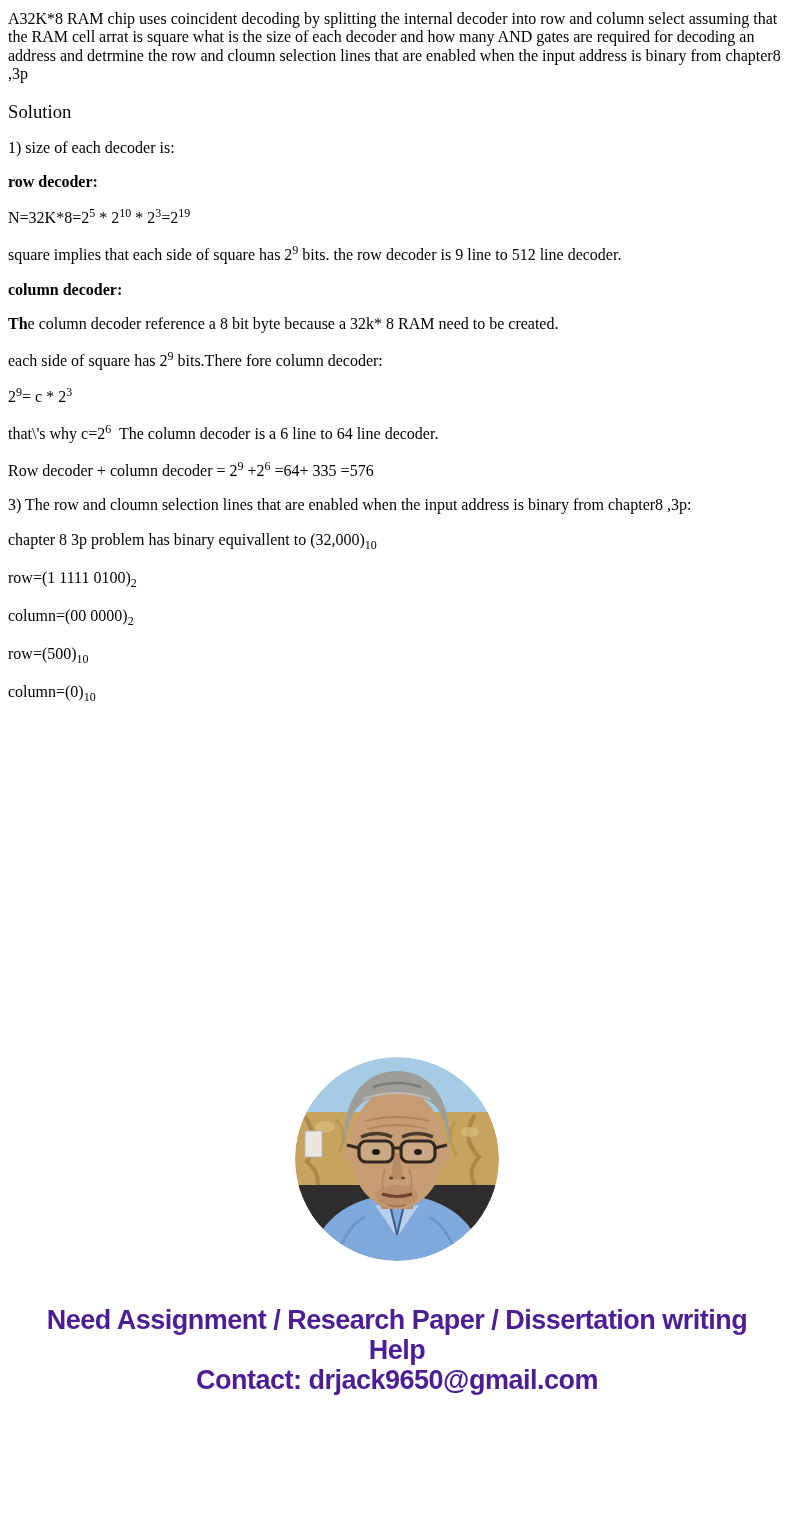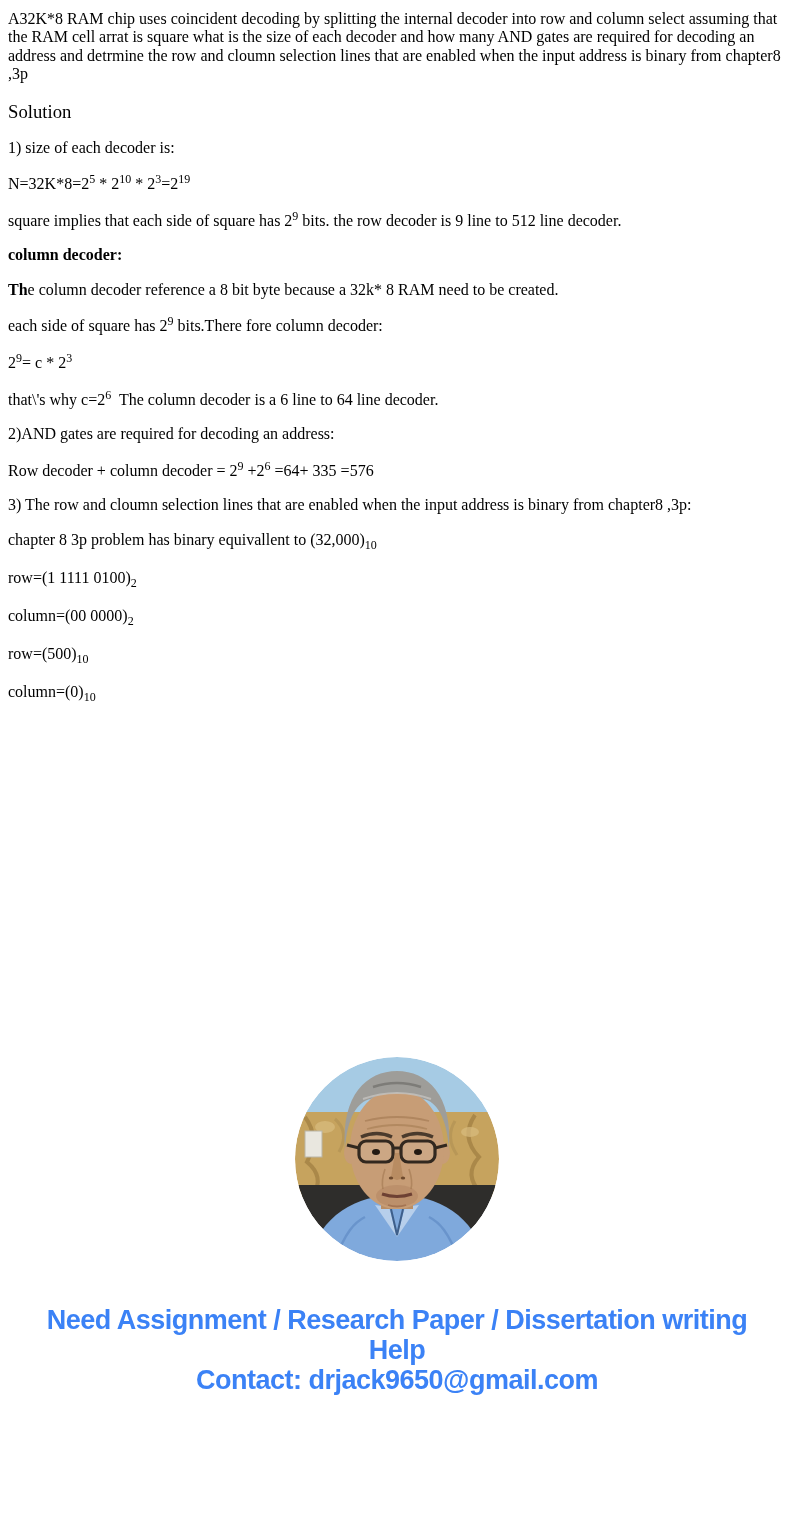--- a/index.html
+++ b/index.html
@@ -17,43 +17,43 @@
   .sol sub{font-size:12px;}
   .avatar-wrap{
     margin-top:352px;display:flex;justify-content:center;
   }
   .avatar{
     width:204px;height:204px;border-radius:50%;overflow:hidden;display:block;
   }
   .footer{
     margin-top:44px;text-align:center;
     font-family:"Liberation Sans","DejaVu Sans",sans-serif;
-    font-weight:bold;font-size:27px;line-height:30px;letter-spacing:-0.5px;color:#3b82f6;
+    font-weight:bold;font-size:27px;line-height:30px;letter-spacing:-0.5px;color:#4c1d95;
   }
   .footer-line{max-width:740px;margin:0 auto;}
 </style>
 </head>
 <body>
 
 <div class="page">
 
   <p class="question">A32K*8 RAM chip uses coincident decoding by splitting the internal decoder into row and column select assuming that the RAM cell arrat is square what is the size of each decoder and how many AND gates are required for decoding an address and detrmine the row and cloumn selection lines that are enabled when the input address is binary from chapter8 ,3p</p>
 
   <h3 class="solution">Solution</h3>
 
   <div class="sol">
       <p><span>1) size of each decoder is:</span></p>
+      <p class="b"><span>row decoder:</span></p>
       <p><span>N=32K*8=2</span><sup>5</sup><span> * 2</span><sup>10</sup><span> * 2</span><sup>3</sup><span>=2</span><sup>19</sup></p>
       <p><span>square implies that each side of square has 2</span><sup>9</sup><span> bits. the row decoder is 9 line to 512 line decoder.</span></p>
       <p class="b"><span>column decoder:</span></p>
       <p><b>Th</b><span>e column decoder reference a 8 bit byte because a 32k* 8 RAM need to be created.</span></p>
       <p><span>each side of square has 2</span><sup>9</sup><span> bits.There fore column decoder:</span></p>
       <p><span>2</span><sup>9</sup><span>= c * 2</span><sup>3</sup></p>
       <p><span>that\'s why c=2</span><sup>6</sup><span>  The column decoder is a 6 line to 64 line decoder.</span></p>
-      <p><span>2)AND gates are required for decoding an address:</span></p>
       <p><span>Row decoder + column decoder = 2</span><sup>9</sup><span> +2</span><sup>6</sup><span> =64+ 335 =576</span></p>
       <p><span>3) The row and cloumn selection lines that are enabled when the input address is binary from chapter8 ,3p:</span></p>
       <p><span>chapter 8 3p problem has binary equivallent to (32,000)</span><sub>10</sub></p>
       <p><span>row=(1 1111 0100)</span><sub>2</sub></p>
       <p><span>column=(00 0000)</span><sub>2</sub></p>
       <p><span>row=(500)</span><sub>10</sub></p>
       <p><span>column=(0)</span><sub>10</sub></p>
     </div>
 
   <div class="avatar-wrap">

